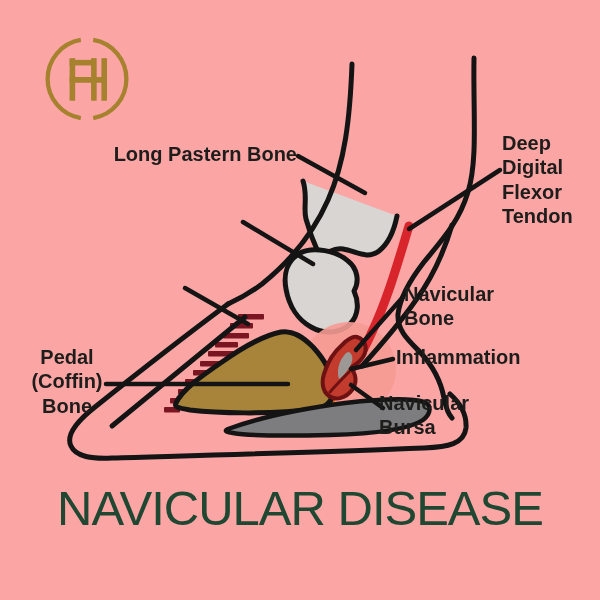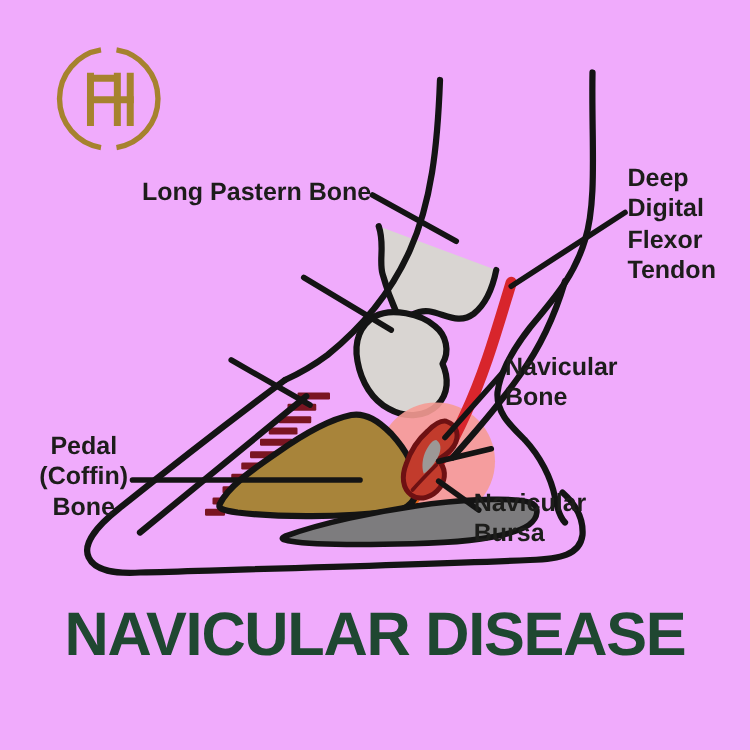--- a/index.html
+++ b/index.html
@@ -1,36 +1,36 @@
 <!DOCTYPE html>
 <html><head>
 <meta charset="utf-8">
 <style>
   html,body{margin:0;padding:0;background:#ffffff;}
   #canvas{
-    position:relative;width:600px;height:600px;background:#f0abfc;
+    position:relative;width:600px;height:600px;background:#fca5a5;
     font-family:"Liberation Sans", sans-serif;overflow:hidden;
   }
   #diagram-svg{position:absolute;left:0;top:0;}
   #logo{position:absolute;left:44px;top:36px;width:86px;height:86px;}
   .label{
     position:absolute;color:#1d1d1b;font-weight:bold;font-size:20px;
     line-height:1.22;white-space:pre-line;letter-spacing:0px;
   }
   .lbl-long{right:303px;top:142px;text-align:right;}
   .lbl-short{right:366px;top:207px;text-align:right;}
   .lbl-laminae{right:399px;top:268px;text-align:right;}
   .lbl-pedal{left:10px;top:345px;width:114px;text-align:center;}
   .lbl-ddft{left:502px;top:131px;text-align:left;}
   .lbl-navbone{left:404px;top:282px;text-align:left;}
   .lbl-inflam{left:396px;top:345px;text-align:left;}
   .lbl-bursa{left:379px;top:391px;text-align:left;}
   .title{
     position:absolute;left:0;top:480px;width:600px;text-align:center;
-    color:#1f4731;font-weight:bold;font-size:49px;letter-spacing:-1px;
+    color:#1f4731;font-weight:normal;font-size:49px;letter-spacing:-1px;
   }
 </style>
 </head>
 <body>
 
 <div id="canvas">
 
   <svg id="diagram-svg" width="600" height="600" viewBox="0 0 600 600">
 
     <g>
@@ -131,17 +131,18 @@
   <div class="label lbl-long">Long Pastern Bone</div>
   <div class="label lbl-pedal">Pedal
 (Coffin)
 Bone</div>
   <div class="label lbl-ddft">Deep
 Digital
 Flexor
 Tendon</div>
   <div class="label lbl-navbone">Navicular
 Bone</div>
+  <div class="label lbl-inflam">Inflammation</div>
   <div class="label lbl-bursa">Navicular
 Bursa</div>
 
   <div class="title">NAVICULAR DISEASE</div>
 </div>
 
 </body></html>

